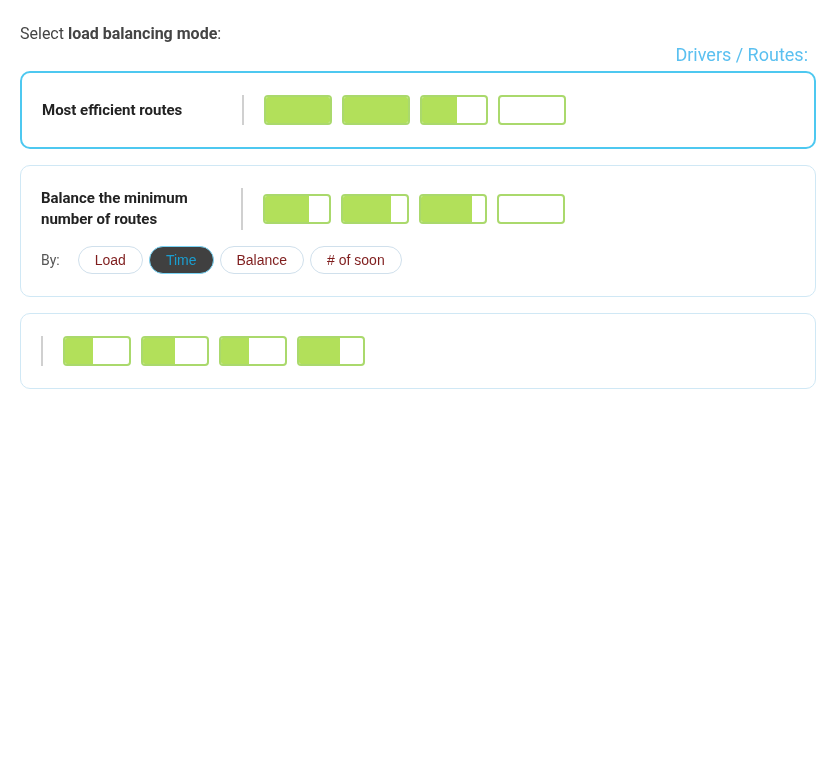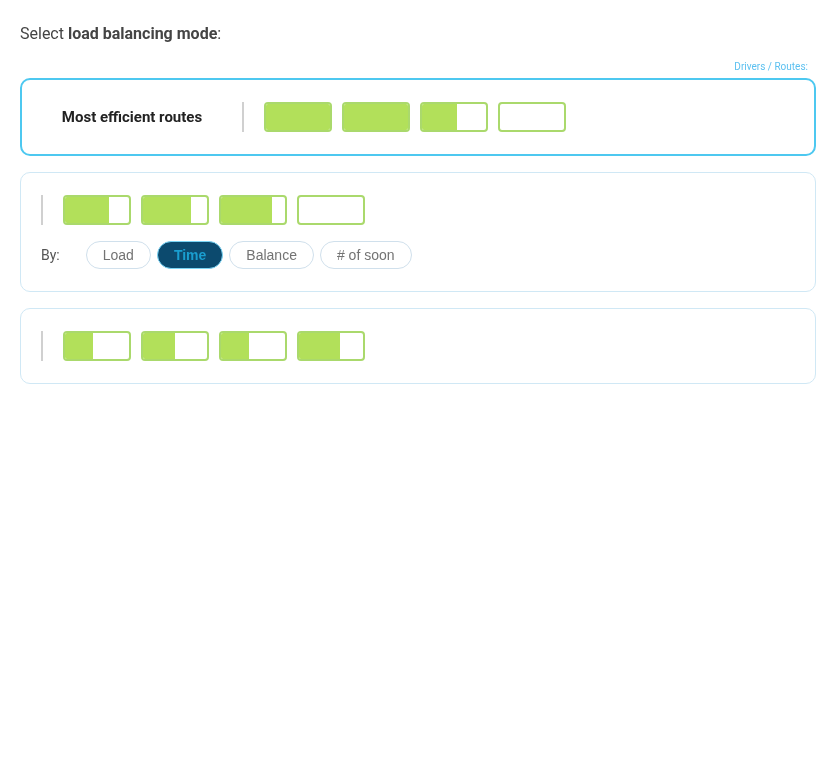--- a/index.html
+++ b/index.html
@@ -9,31 +9,31 @@
       background: #ffffff;
       padding: 24px 20px;
       width: 836px;
       min-height: 762px;
       color: #333;
     }
 
     .page-title {
       font-size: 16px;
       color: #444;
-      margin-bottom: 18px;
+      margin-bottom: 1px;
     }
 
     .page-title strong {
       font-weight: 700;
     }
 
     .drivers-label {
       text-align: right;
       color: #5bc0f0;
-      font-size: 10px;
+      font-size: 18px;
       margin-bottom: 6px;
       padding-right: 8px;
     }
 
     .card {
       border: 1.5px solid #d0e8f5;
       border-radius: 10px;
       padding: 22px 20px;
       margin-bottom: 16px;
       background: #fff;
@@ -49,21 +49,20 @@
     }
 
     .card-label {
       font-weight: 700;
       font-size: 15px;
       color: #222;
       min-width: 200px;
       max-width: 200px;
       line-height: 1.4;
       padding-right: 20px;
-      text-align: center;
     }
 
     .divider {
       width: 1.5px;
       background: #d0d0d0;
       align-self: stretch;
       margin-right: 20px;
       flex-shrink: 0;
     }
 
@@ -95,38 +94,38 @@
     .by-row {
       display: flex;
       align-items: center;
       margin-top: 16px;
       gap: 6px;
     }
 
     .by-label {
       font-size: 14px;
       color: #555;
-      margin-right: 20px;
+      margin-right: 12px;
     }
 
     .by-option {
       border: 1.5px solid #d0e0ec;
       border-radius: 20px;
       padding: 5px 16px;
       font-size: 14px;
-      color: #737373;
+      color: #7f1d1d;
       background: #fff;
       cursor: pointer;
     }
 
     .by-option.active {
-      background: #0c4a6e;
+      background: #404040;
       border-color: #7ad4f5;
       color: #1a9ed0;
-      font-weight: 700;
+      font-weight: 400;
     }
   </style>
 </head>
 <body>
 
 <p class="page-title">
   <span>Select </span><strong>load balancing mode</strong><span>:</span>
 </p>
 
 <div class="drivers-label">Drivers / Routes:</div>
@@ -147,20 +146,21 @@
             <div class="bar-fill" style="width: 55%;"></div>
           </div>
           <div class="bar-wrap">
             <div class="bar-fill" style="width: 0%;"></div>
           </div>
         </div>
       </div>
     </div>
     <div class="card">
       <div class="card-row">
+        <div class="card-label">Balance the minimum number of routes</div>
         <div class="divider"></div>
         <div class="bars-row">
           <div class="bar-wrap">
             <div class="bar-fill" style="width: 70%;"></div>
           </div>
           <div class="bar-wrap">
             <div class="bar-fill" style="width: 75%;"></div>
           </div>
           <div class="bar-wrap">
             <div class="bar-fill" style="width: 80%;"></div>

